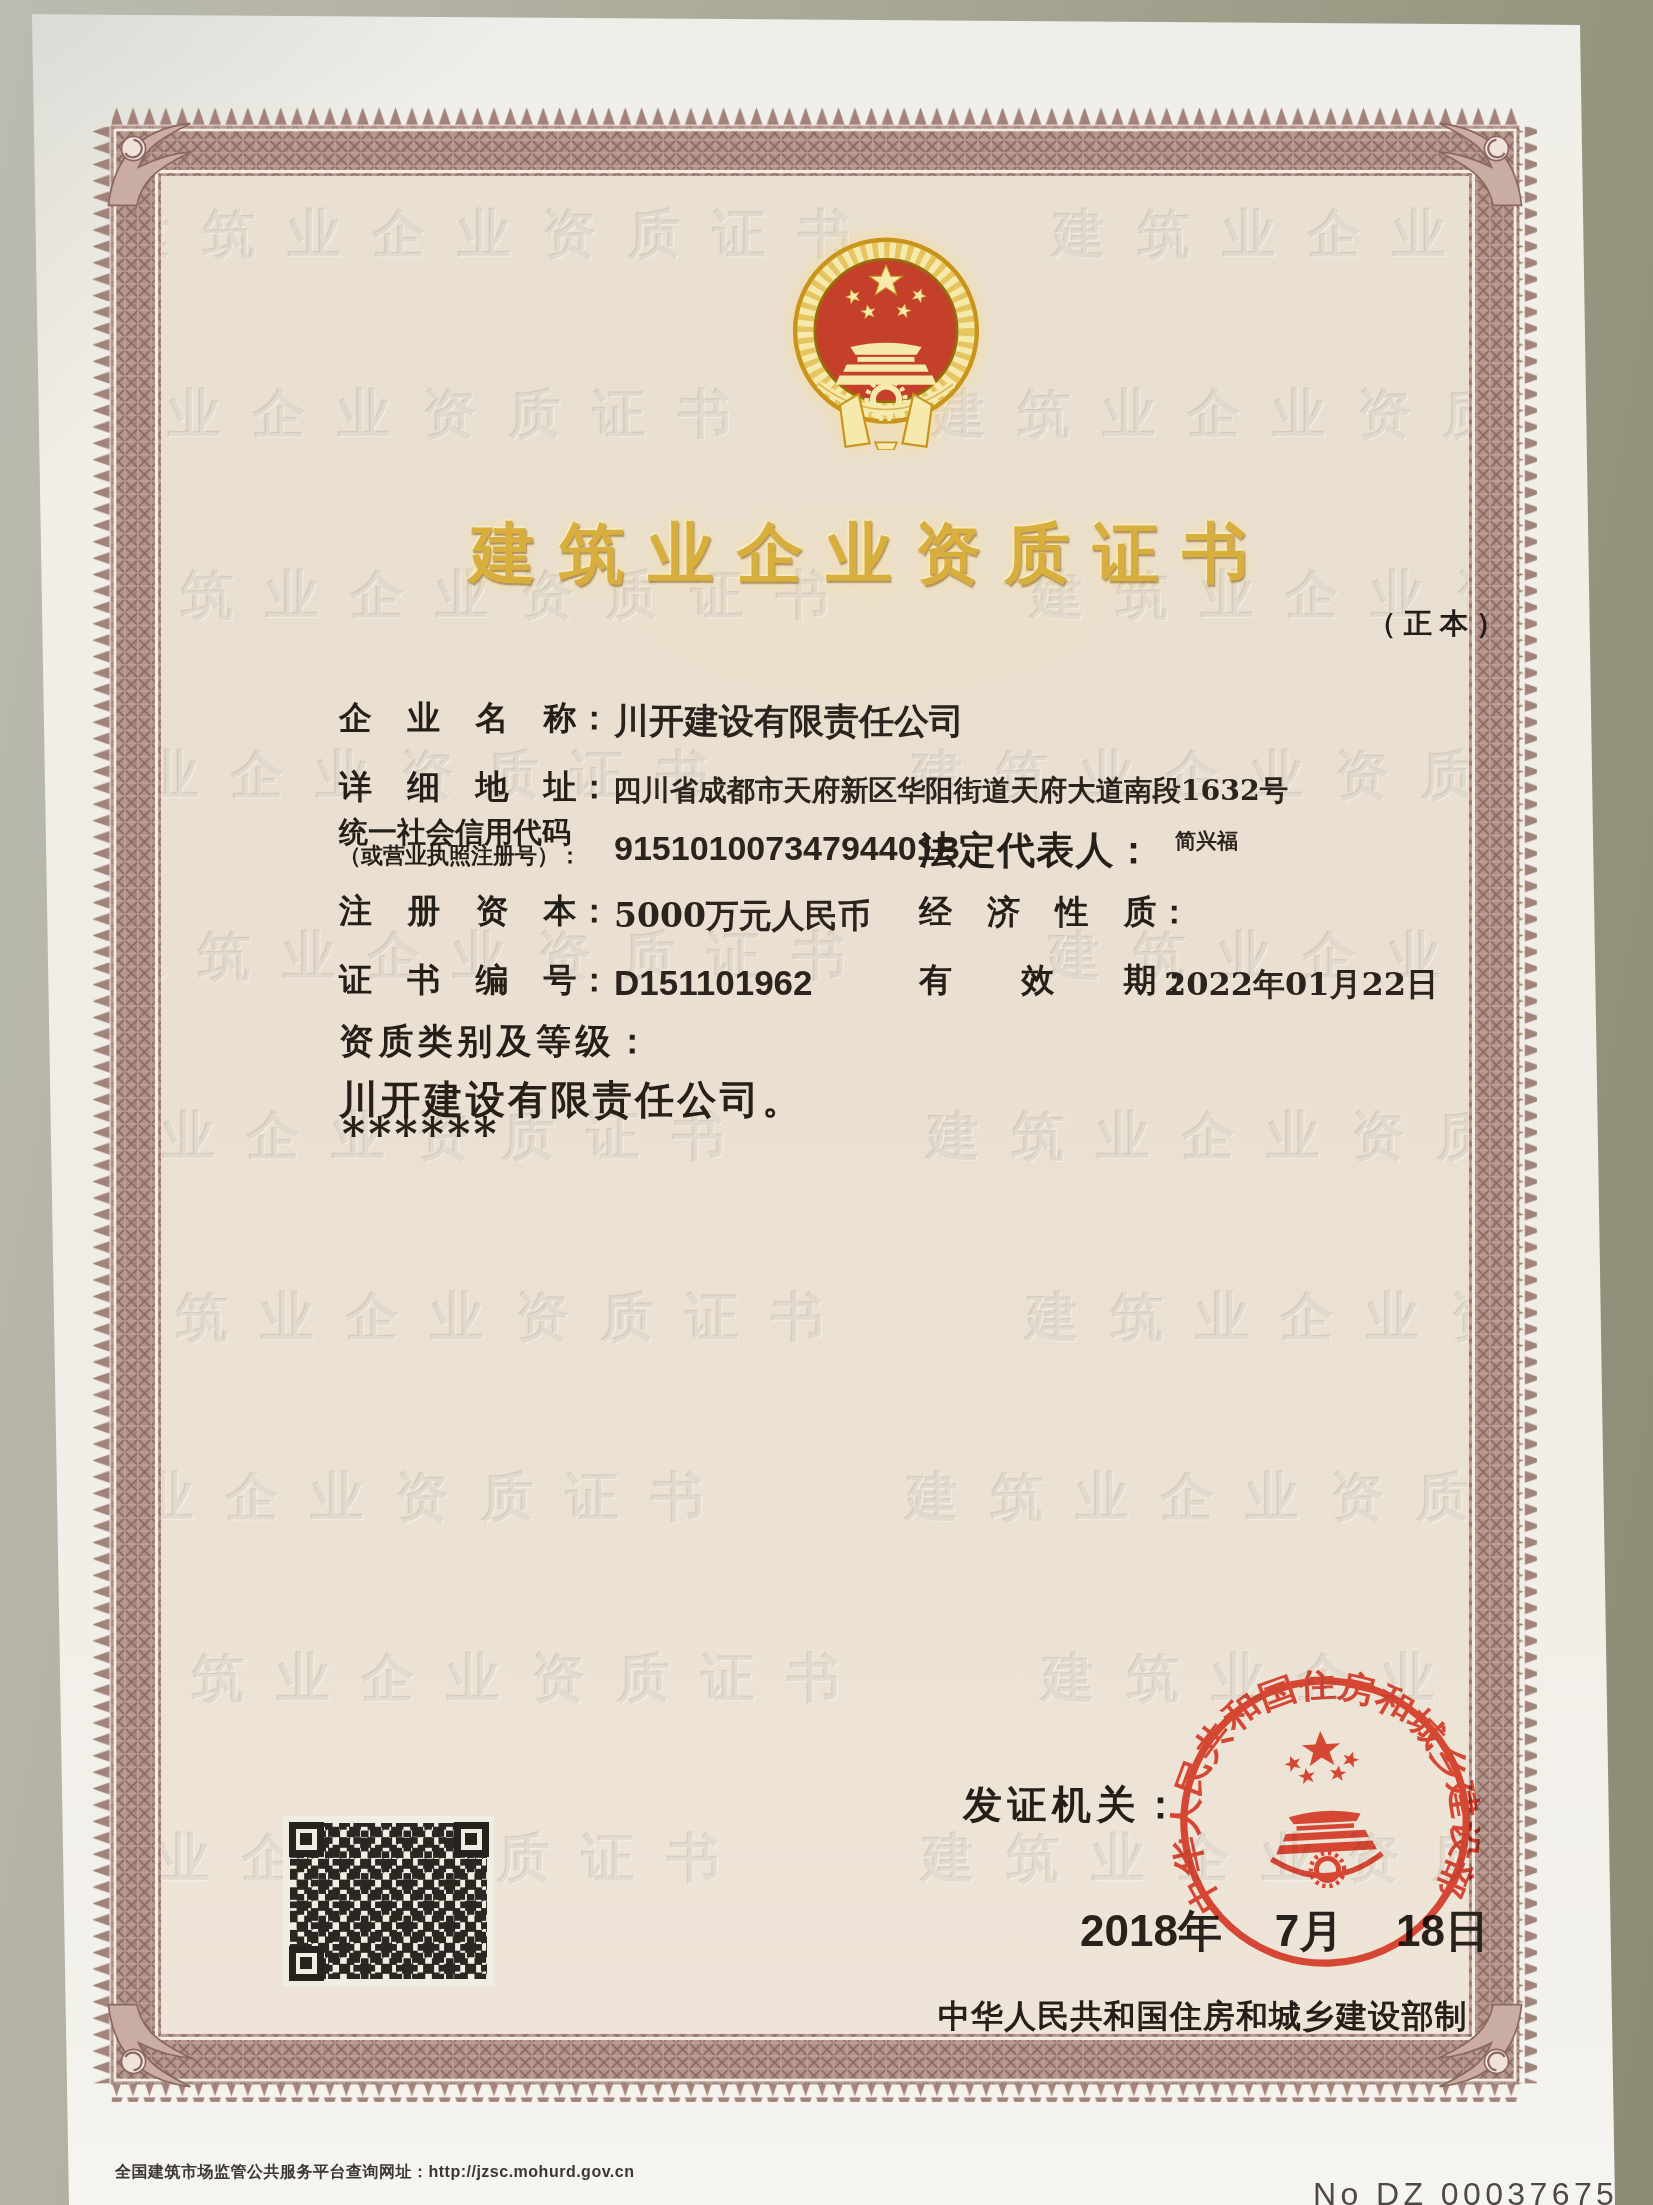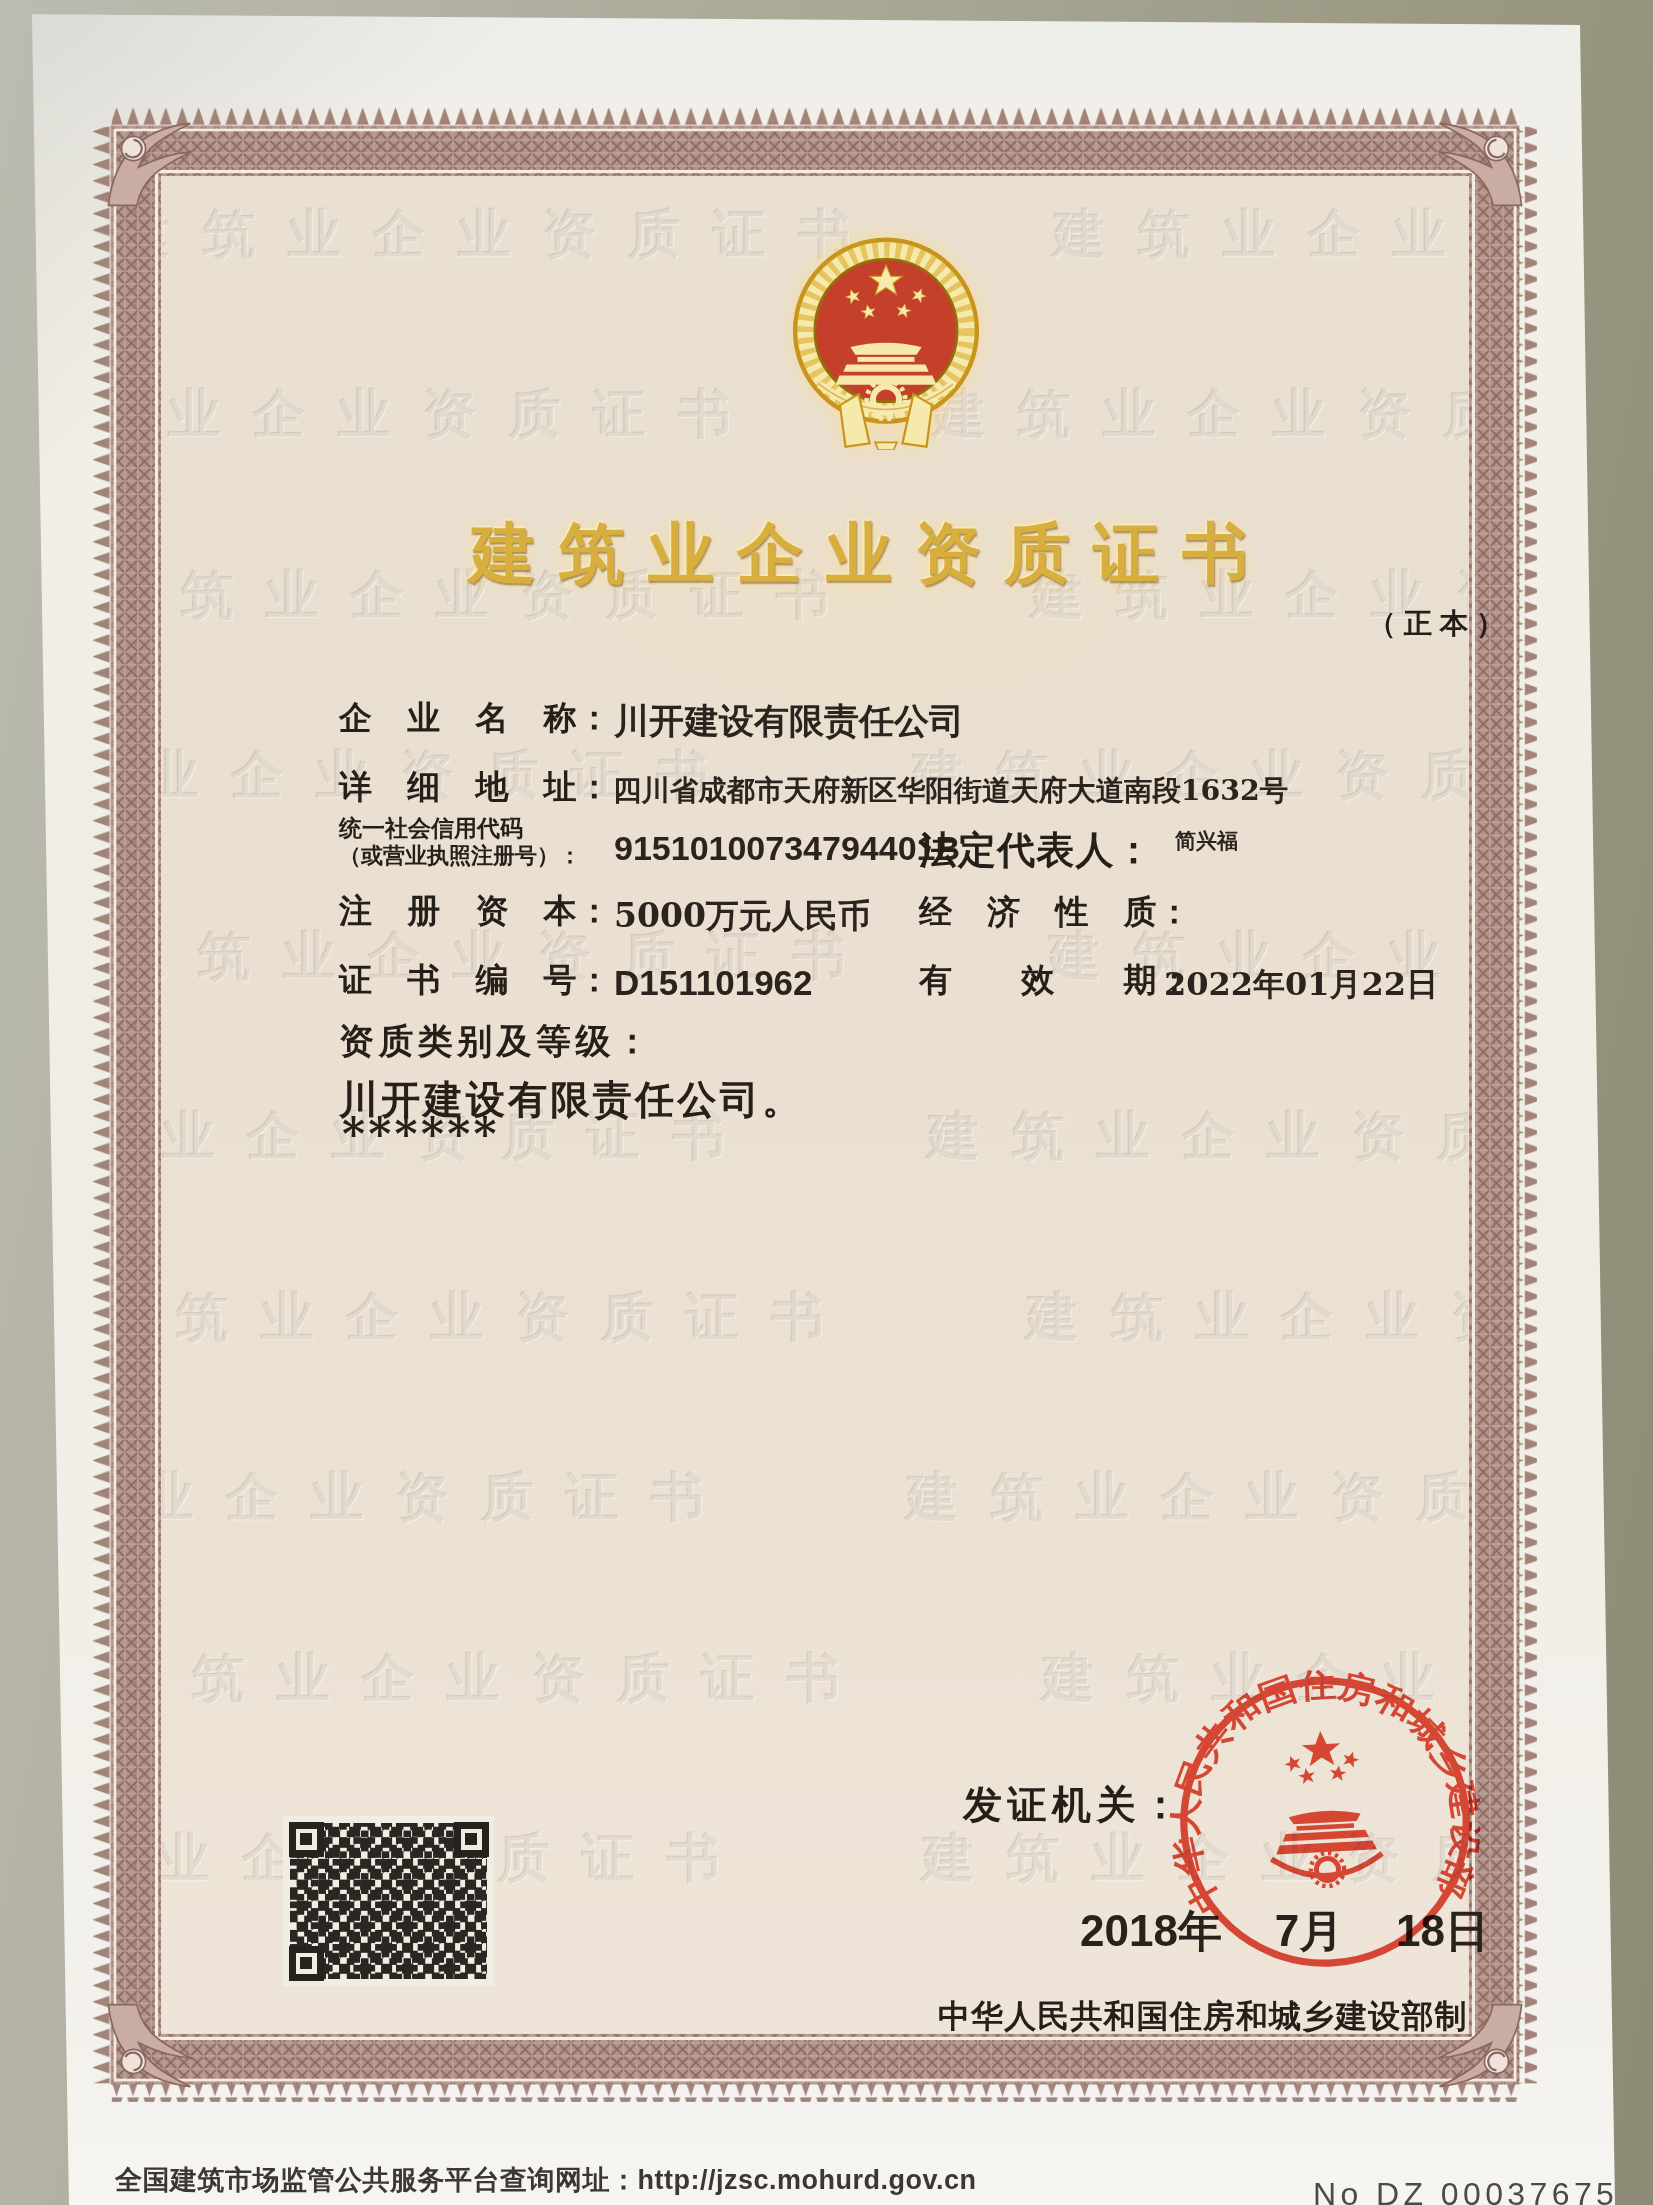--- a/index.html
+++ b/index.html
@@ -22,30 +22,30 @@
   .wm{position:absolute;white-space:nowrap;font-weight:700;font-size:53px;letter-spacing:32px;
       color:rgba(163,140,106,.13);
       text-shadow:1.1px 1.1px 1.1px rgba(255,255,255,.45),-0.5px -0.5px 1.1px rgba(118,98,70,.12);}
   .abs{position:absolute;padding-left:44px;}
   .title{left:162px;width:1306px;top:509px;text-align:center;font-weight:700;font-size:66px;
          letter-spacing:23px;text-indent:23px;color:#d8ae3c;
          text-shadow:1.1px 1.6px 1.6px rgba(105,60,0,.5),-1.1px -1.1px 2.2px rgba(255,250,205,.8),0 0 15.3px rgba(255,220,120,.55);}
   .subtitle{left:162px;width:1306px;top:605px;text-align:right;font-weight:700;font-size:28.4px;
             letter-spacing:7.7px;text-indent:7.7px;color:#211d19;}
   .lbl{font-weight:700;font-size:33px;color:#241f19;letter-spacing:1.1px;white-space:nowrap;}
-  .lbl-sm{font-weight:700;font-size:23px;color:#241f19;line-height:1.18;white-space:nowrap;}
+  .lbl-sm{font-weight:700;font-size:29px;color:#241f19;line-height:1.18;white-space:nowrap;}
   .val{font-family:"DejaVu Serif","Liberation Serif",serif;font-weight:700;color:#2b241e;white-space:nowrap;}
   .val-sm{font-family:"DejaVu Serif","Liberation Serif",serif;font-weight:700;color:#2b241e;
           font-size:22px;line-height:1.3;width:405px;white-space:normal;}
   .quali{font-family:"DejaVu Serif","Liberation Serif",serif;font-weight:700;color:#262019;}
   .issuer-lbl{font-weight:700;font-size:39px;letter-spacing:5.5px;color:#241f19;}
   .date-row{left:1036px;top:1902px;width:409px;display:flex;justify-content:space-between;
             font-weight:700;font-size:44px;color:#27221c;}
   .made{left:894px;top:1995px;font-weight:700;font-size:32px;letter-spacing:1.1px;color:#241f19;}
-  .footer-line{left:71px;top:2162px;font-weight:700;font-size:27px;letter-spacing:0.5px;color:#3b3831;}
+  .footer-line{left:71px;top:2162px;font-weight:700;font-size:16px;letter-spacing:0.5px;color:#3b3831;}
   .serial{left:1269px;top:2176px;font-size:32px;letter-spacing:4.4px;color:#4c4a42;font-weight:400;}
   .emblem{left:743px;top:231px;width:198px;height:219px;filter:drop-shadow(0 0 11px rgba(255,216,120,.6));}
   .seal{left:1126px;top:1667px;width:310px;height:310px;mix-blend-mode:multiply;opacity:.9;}
   .qr{left:283px;top:1816px;width:167px;height:170px;background:#efede4;}
   .qr-noise{position:absolute;inset:6.6px;
     background:
       repeating-conic-gradient(#2a2722 0 25%,transparent 0 50%) 0 0/14.2px 14.2px,
       repeating-conic-gradient(#2a2722 0 25%,transparent 0 50%) 7.1px 3.8px/21px 21px,
       #efede4;}
   .finder{position:absolute;width:35px;height:35px;border:7.1px solid #26231f;background:#efede4;box-sizing:border-box;}

